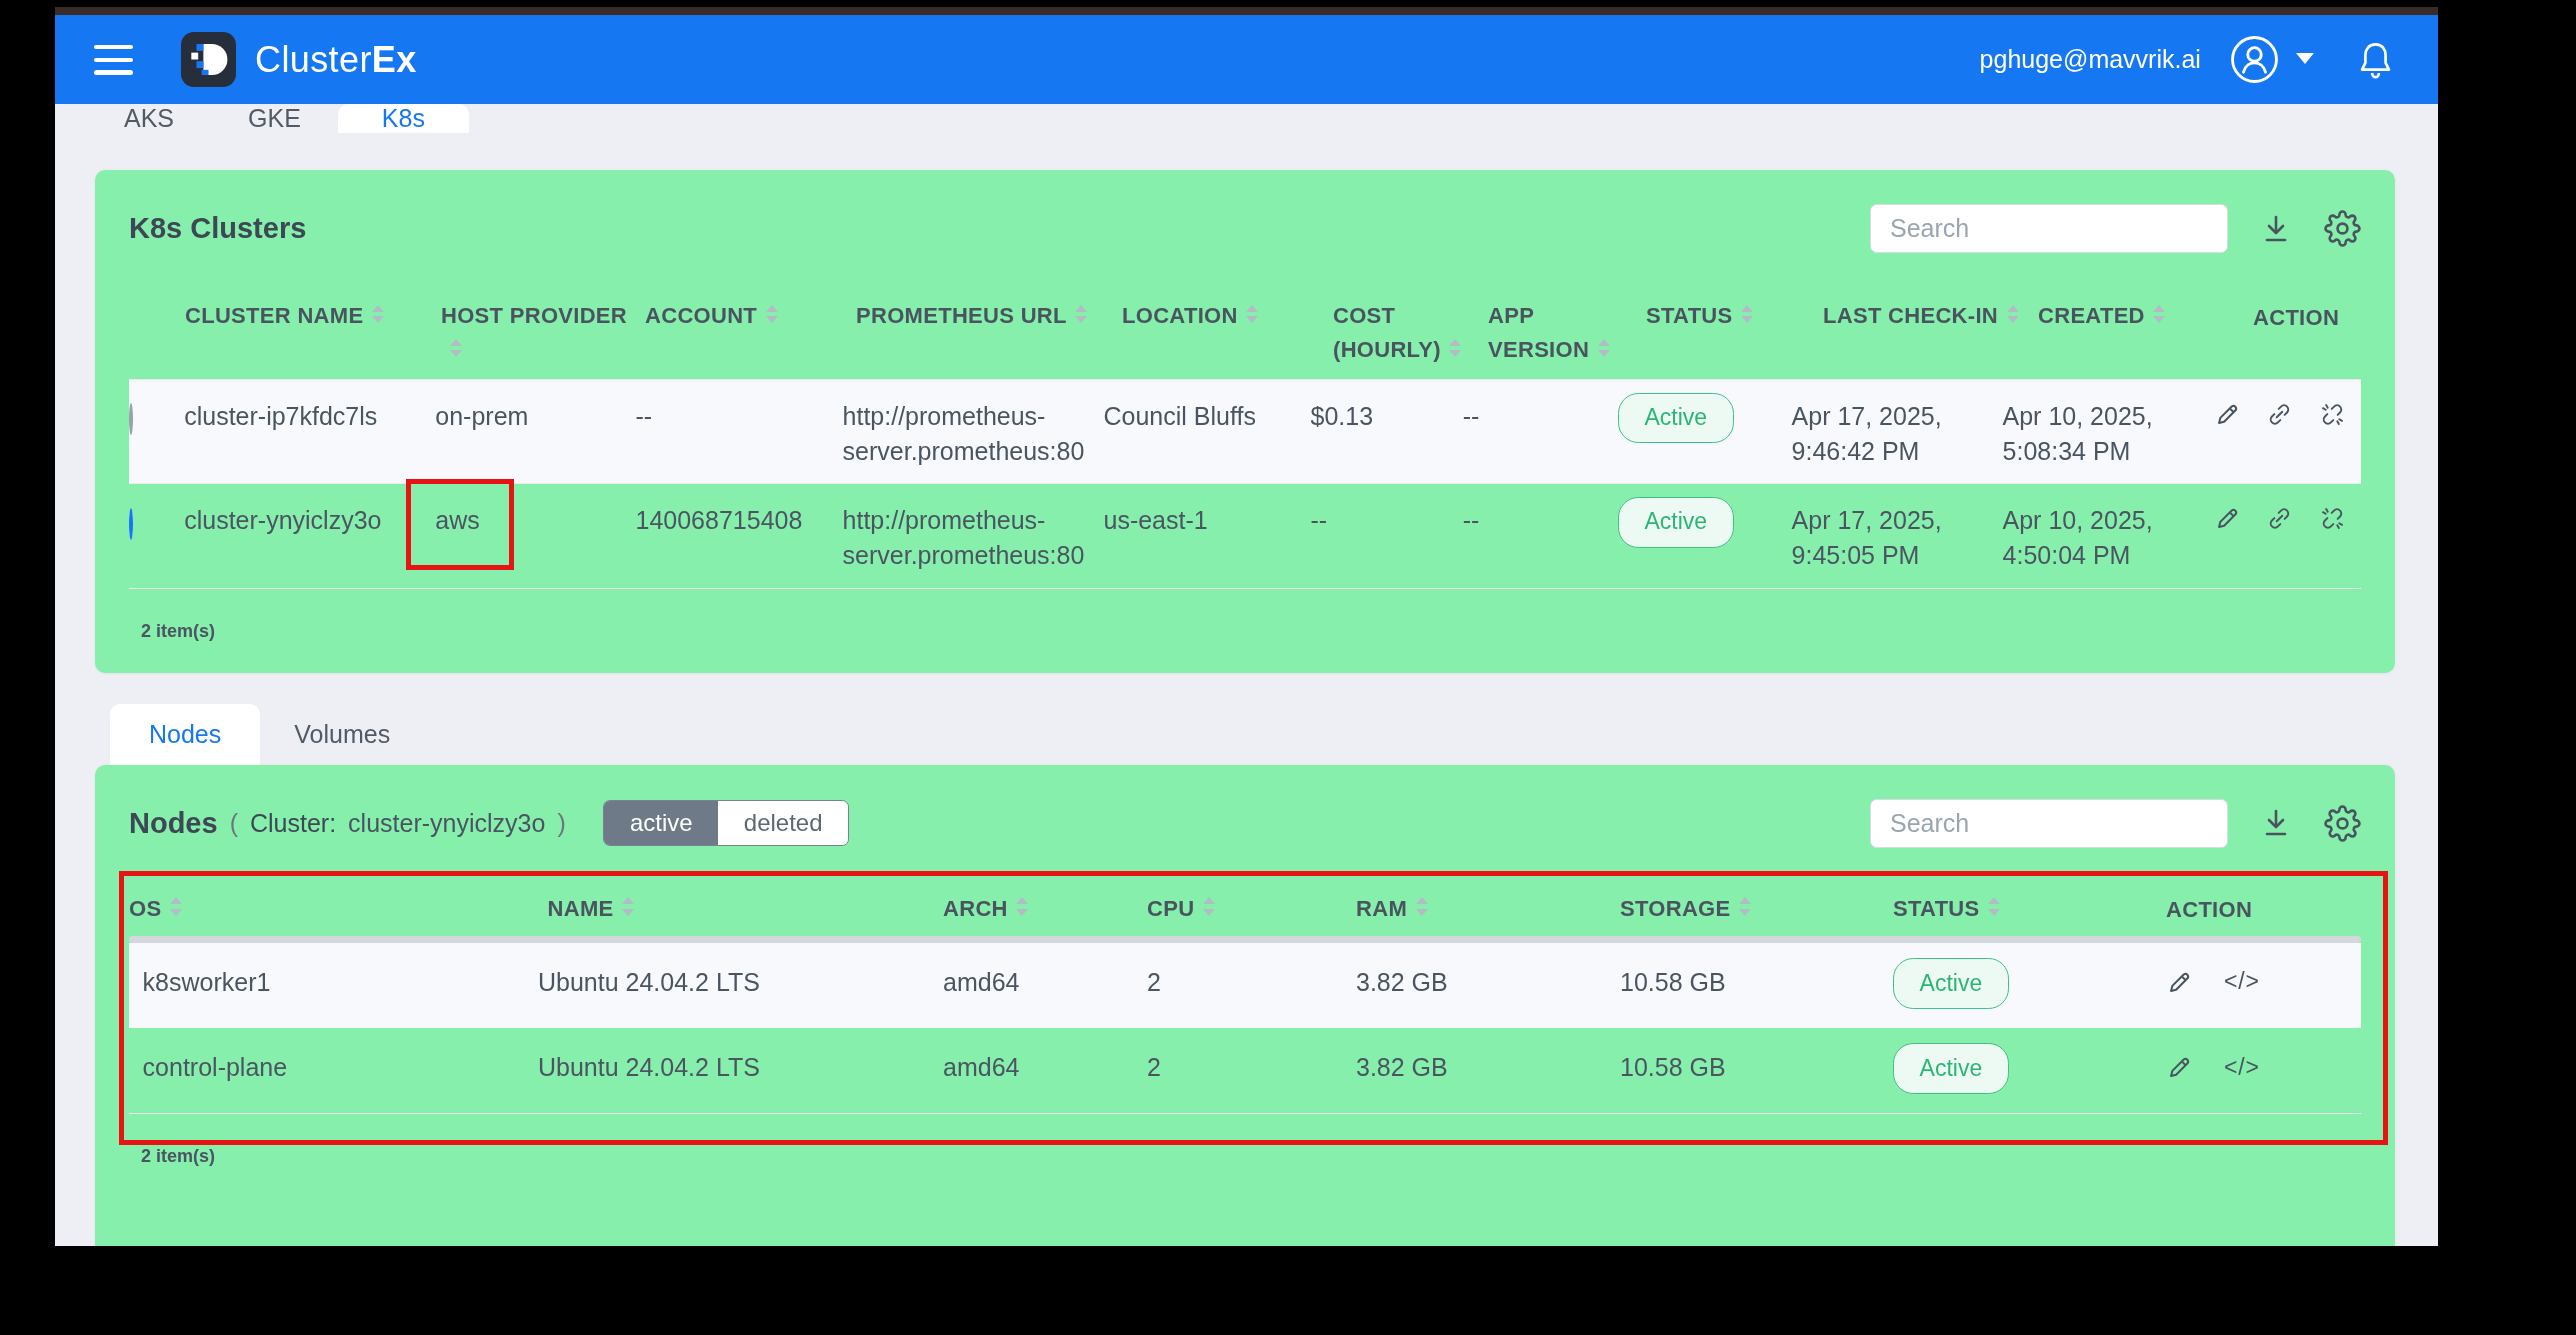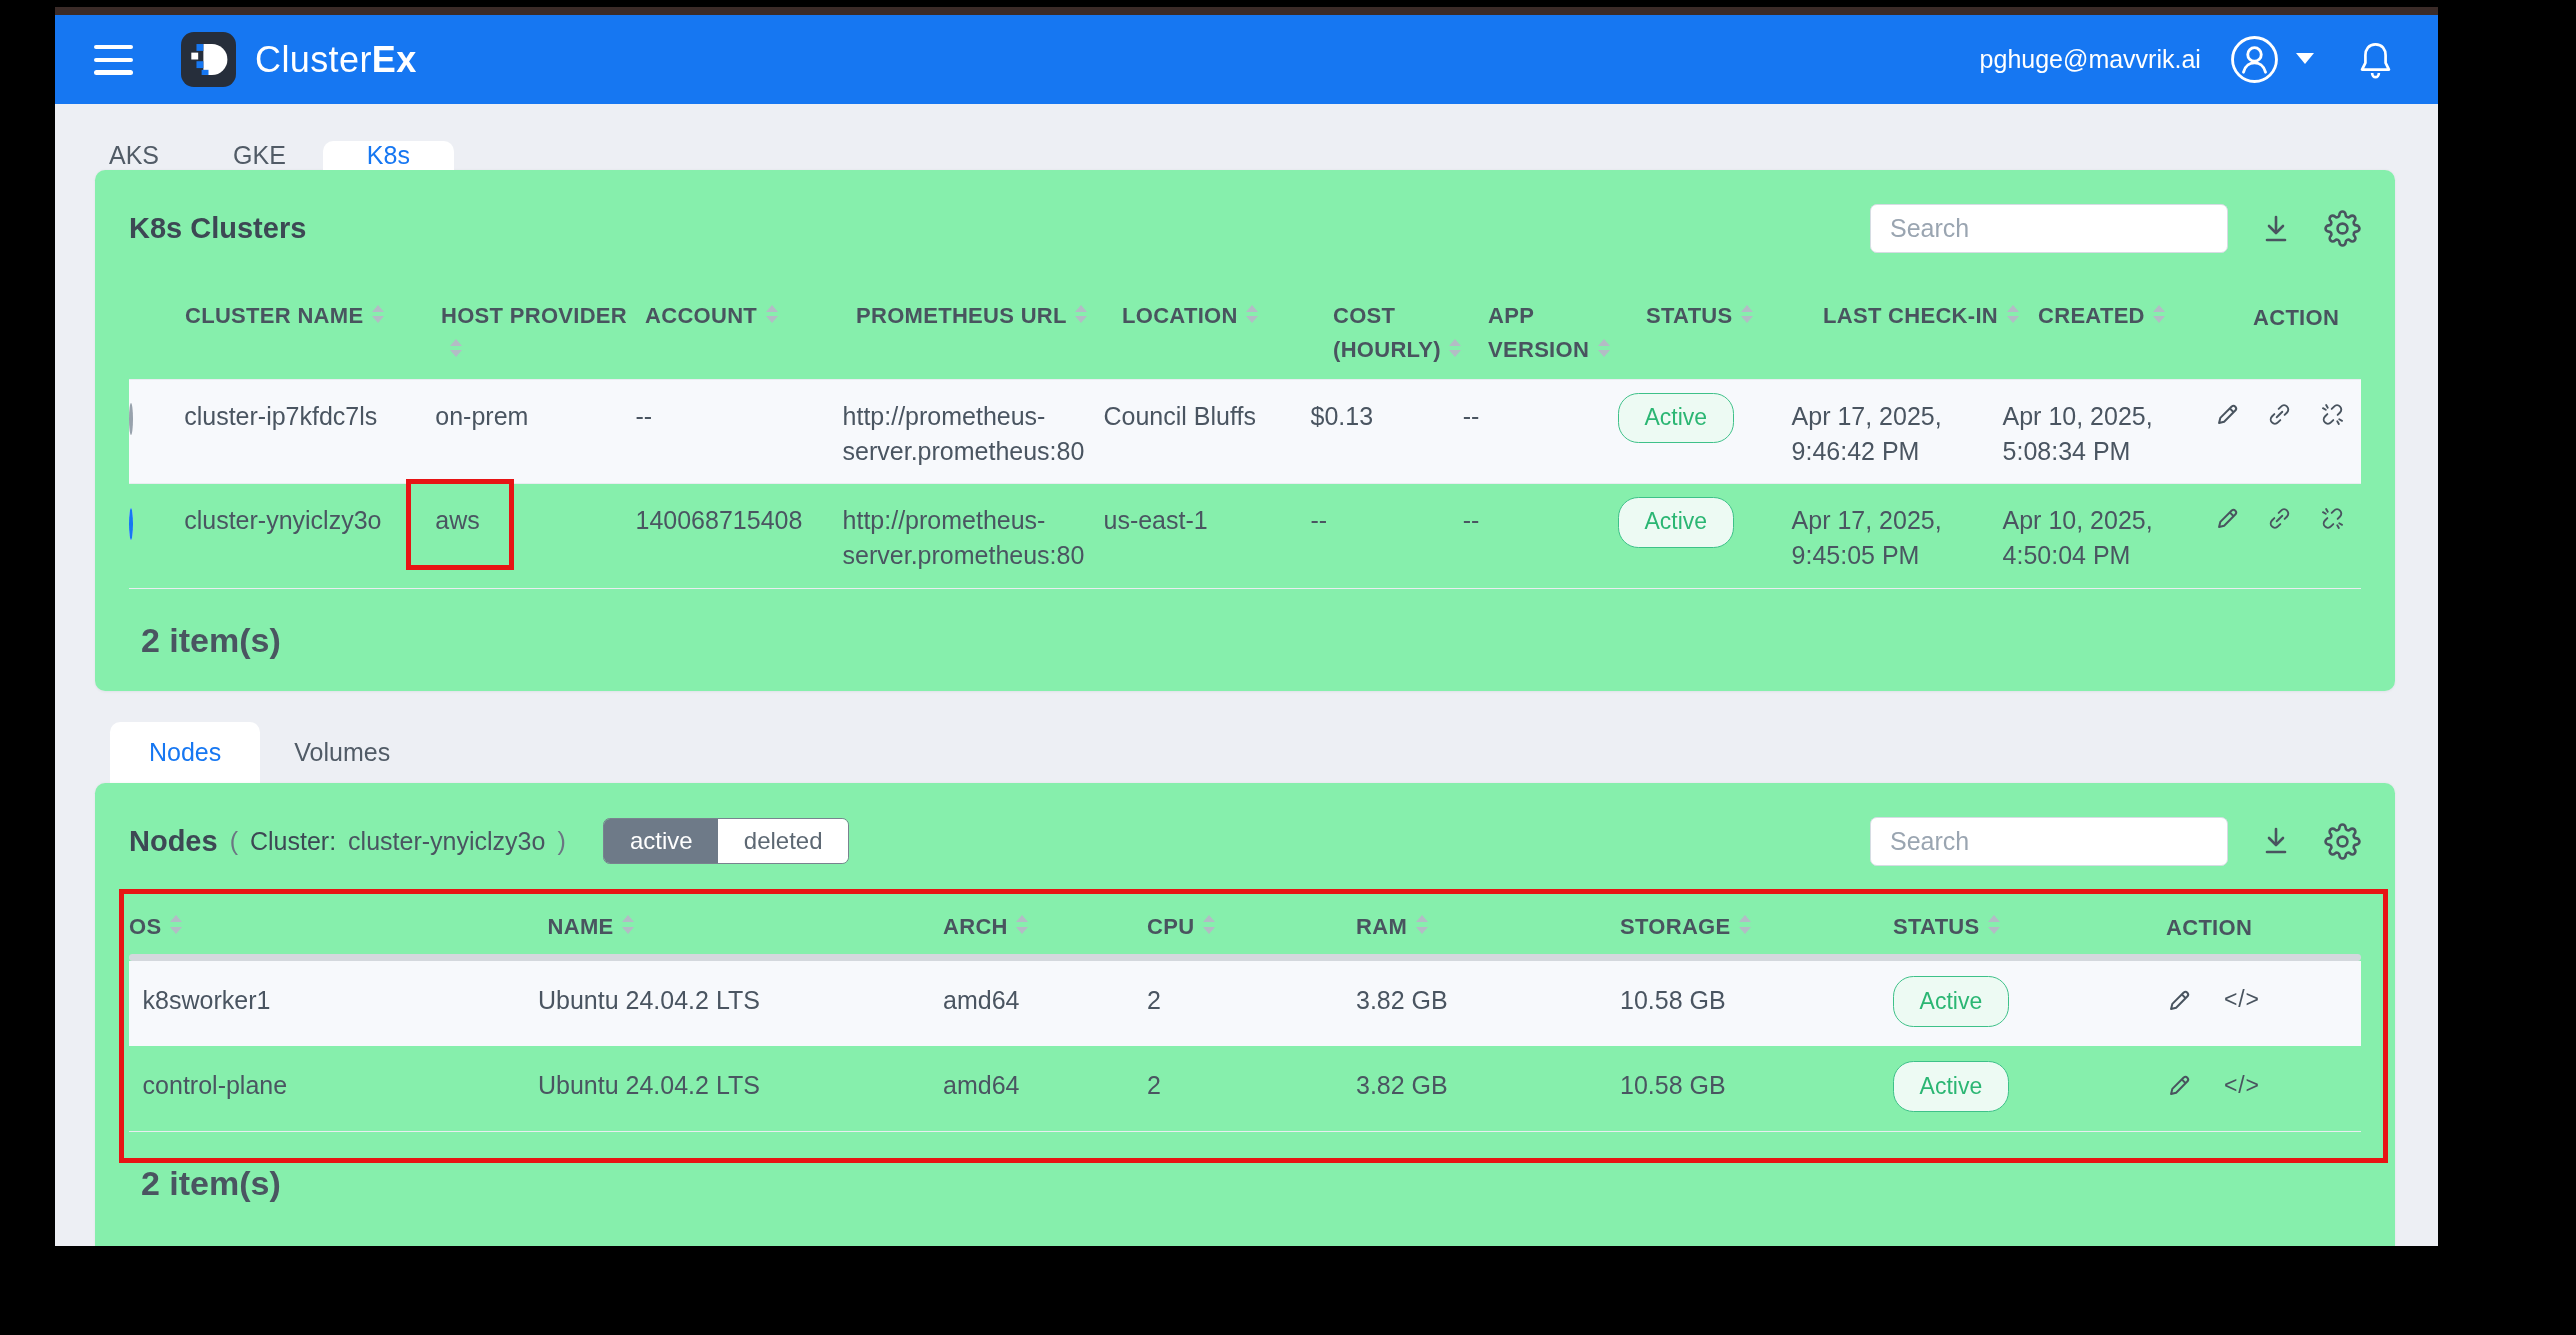--- a/index.html
+++ b/index.html
@@ -17,21 +17,21 @@
   .brand { color:#fff; font-size:36px; margin-left:19px; letter-spacing:0.4px; font-weight:500; }
   .brand b { font-weight:800; }
   .appbar-right { margin-left:auto; display:flex; align-items:center; }
   .email { color:#fff; font-size:25px; }
   .avatar { width:49px; height:49px; margin-left:29px; }
   .caret-down { width:0; height:0; margin-left:17px; margin-top:6.8px;
                 border:9.4px solid transparent; border-top:11px solid #fff; }
   .bell { margin-left:43px; margin-right:5.1px; }
 
   
-  .tabbar { display:flex; padding-left:17px; height:66px; align-items:flex-end; }
+  .tabbar { display:flex; padding-left:32px; height:66px; align-items:flex-start; }
   .ptab { padding:0 37px; display:flex; align-items:center; justify-content:center;
           font-size:25px; color:#515b66; cursor:pointer; }
   .ptab.active { background:#fff; border-radius:10.2px 10.2px 0 0; color:#1677f2; padding:0 44px; }
 
   
   .card { background:#86efac; border-radius:10.2px; margin:0 43px 0 40px; padding:31px 34px;
           box-shadow:0 0.9px 2.6px rgba(25,35,50,.06); }
   .card-head { display:flex; align-items:center; height:55px; }
   .card-title { font-size:29px; color:#3d4854; font-weight:700; }
   .head-right { margin-left:auto; display:flex; align-items:center; gap:31px; }
@@ -64,21 +64,21 @@
   .c-action{flex:1; display:flex; gap:25.6px; align-items:center; padding-top:1.7px;}
 
   .radio { width:31px; height:31px; border-radius:50%; border:2.6px solid #98a2ad; background:#fff;
            cursor:pointer; position:relative; }
   .radio.sel { border-color:#1677f2; }
   .radio.sel::after { content:""; position:absolute; inset:4.3px; background:#1677f2; border-radius:50%; }
 
   .badge { display:inline-block; border:1.7px solid #3ec189; color:#2bb673; background:#edfaf3;
            border-radius:20.4px; padding:8.5px 25.6px; font-size:23px; margin-top:-6.8px; }
 
-  .items { font-size:34px; color:#4a5561; font-weight:700; margin-top:32px; padding-left:12px; }
+  .items { font-size:18px; color:#4a5561; font-weight:700; margin-top:32px; padding-left:12px; }
 
   
   .tabbar2 { display:flex; padding-left:55px; height:61px; margin-top:31px; align-items:stretch; }
   .dtab { padding:0 34px; display:flex; align-items:center; font-size:25px; color:#515b66; cursor:pointer; }
   .dtab.active { background:#fff; border-radius:10.2px 10.2px 0 0; color:#1677f2; padding:0 39px; }
 
   
   .card2 { position:relative; min-height:503px; }
   .nodes-title { display:flex; align-items:center; gap:12px; }
   .paren { font-size:25px; color:#6b7683; }

